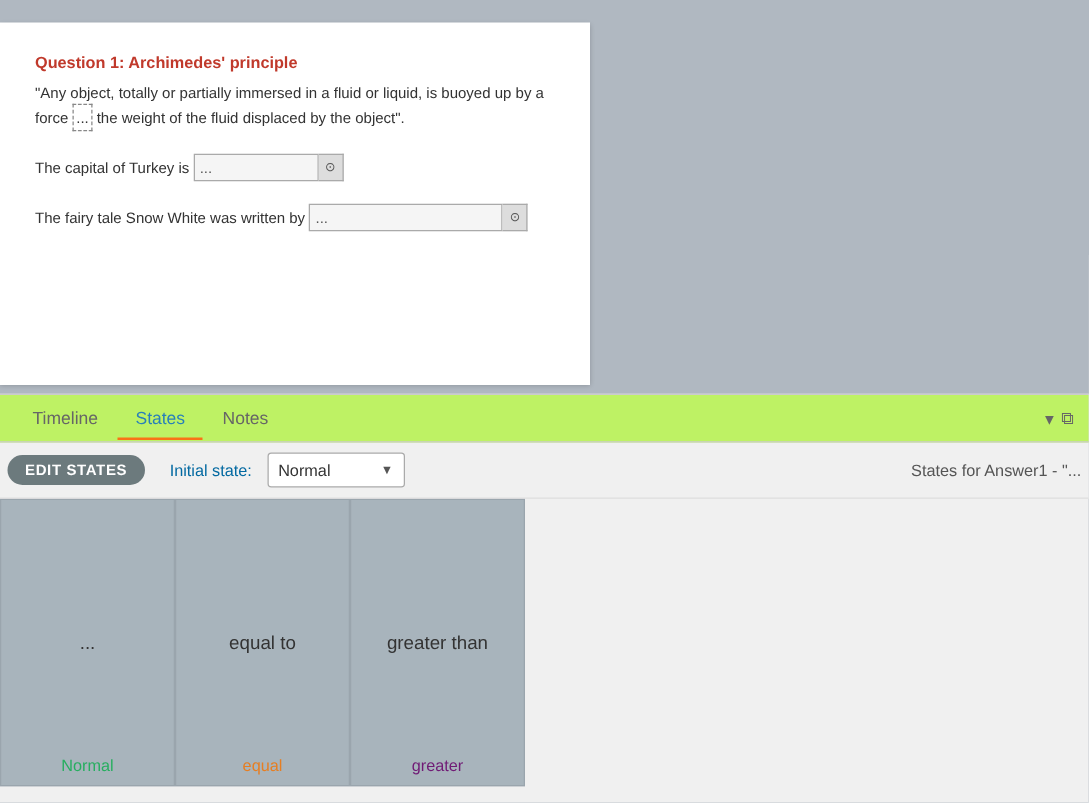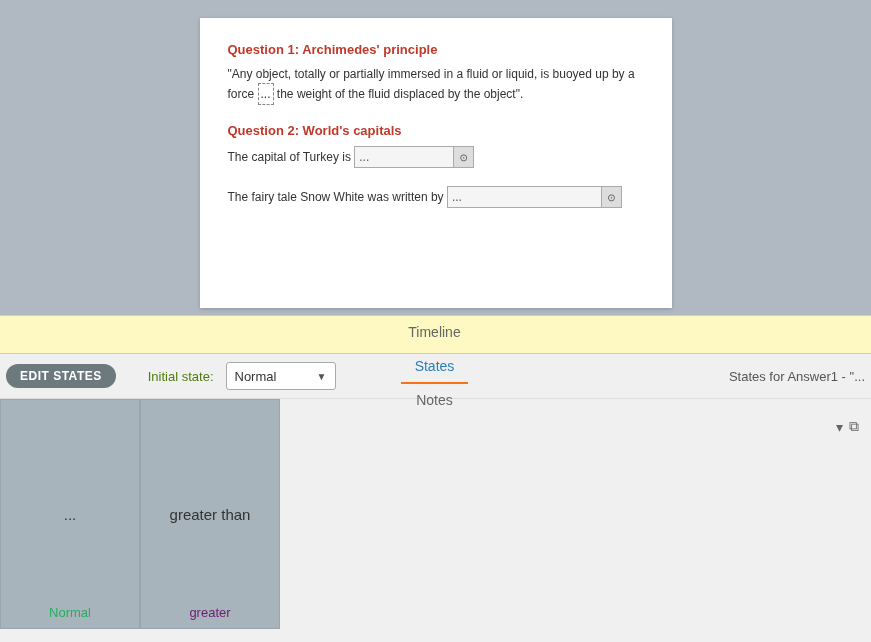--- a/index.html
+++ b/index.html
@@ -4,21 +4,20 @@
   <style>
     * { box-sizing: border-box; margin: 0; padding: 0; }
     body { font-family: Arial, sans-serif; background: #b0b8c1; width: 871px; height: 642px; overflow: hidden; }
 
     
     .canvas-area {
       background: #b0b8c1;
       height: 315px;
       display: flex;
       align-items: flex-start;
-      justify-content: center;
       padding: 18px 0 0 0;
     }
 
     .paper {
       background: #fff;
       width: 472px;
       min-height: 290px;
       padding: 24px 28px 28px 28px;
       box-shadow: 0 1px 4px rgba(0,0,0,0.2);
     }
@@ -92,26 +91,25 @@
     .bottom-panel {
       background: #f0f0f0;
       height: 327px;
       border-top: 1px solid #ccc;
     }
 
     
     .tabs-row {
       display: flex;
       align-items: center;
-      background: #fef9c3;
+      background: #bef264;
       border-bottom: 1px solid #ccc;
       padding: 0 12px;
       height: 38px;
       position: relative;
-      flex-direction: column;
     }
 
     .tab {
       font-size: 14px;
       padding: 8px 14px;
       cursor: pointer;
       color: #666;
       border-bottom: 2px solid transparent;
       margin-right: 2px;
     }
@@ -153,22 +151,22 @@
       border-radius: 14px;
       padding: 5px 14px;
       font-size: 12px;
       font-weight: bold;
       cursor: pointer;
       letter-spacing: 0.5px;
     }
 
     .initial-state-label {
       font-size: 13px;
-      color: #4d7c0f;
-      margin-left: 20px;
+      color: #0369a1;
+      margin-left: 8px;
     }
 
     .state-dropdown {
       display: flex;
       align-items: center;
       border: 1px solid #aaa;
       background: #fff;
       border-radius: 3px;
       height: 28px;
       padding: 0 8px;
@@ -242,21 +240,20 @@
   <div class="paper">
 
     <div class="question-block">
       <div class="question-title">Question 1: Archimedes' principle</div>
       <div class="question-text">
         <span>"Any object, totally or partially immersed in a fluid or liquid, is buoyed up by a force </span><span class="selected-word">...</span><span> the weight of the fluid displaced by the object".</span>
       </div>
     </div>
 
     <div class="question-block">
-      <div class="question-title">Question 2: World's capitals</div>
       <div class="question-text">
         <span>The capital of Turkey is </span>
         <span class="inline-input-group">
           <input class="blank-input" type="text" value="..." style="">
           <span class="dropdown-icon">⊙</span>
         </span>
       </div>
     </div>
 
     <div class="question-block">
@@ -293,20 +290,24 @@
     <span class="states-for-label">States for Answer1 - "...</span>
   </div>
 
   <div class="states-cards">
 
     <div class="state-card">
       <span class="state-card-content">...</span>
       <span class="state-card-label label-normal">Normal</span>
     </div>
 
+    <div class="state-card">
+      <span class="state-card-content">equal to</span>
+      <span class="state-card-label label-equal">equal</span>
+    </div>
 
     <div class="state-card">
       <span class="state-card-content">greater than</span>
       <span class="state-card-label label-greater">greater</span>
     </div>
 
   </div>
 </div>
 
 </body></html>

